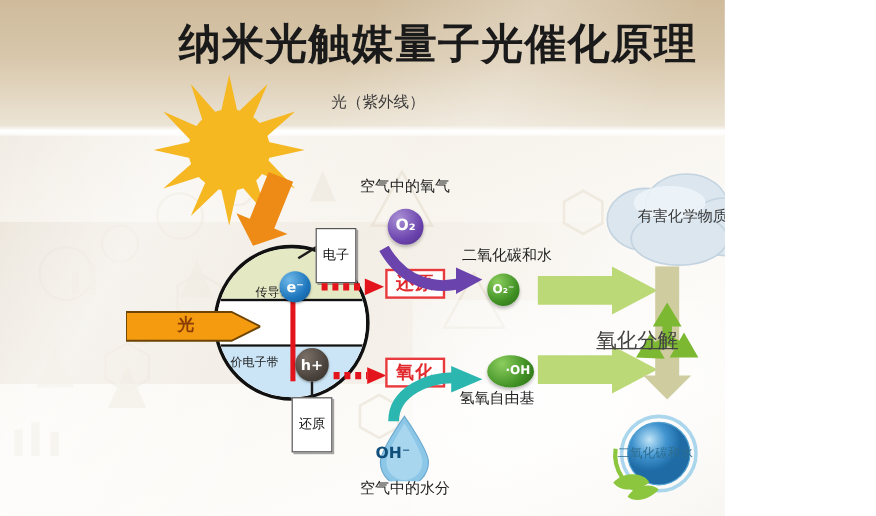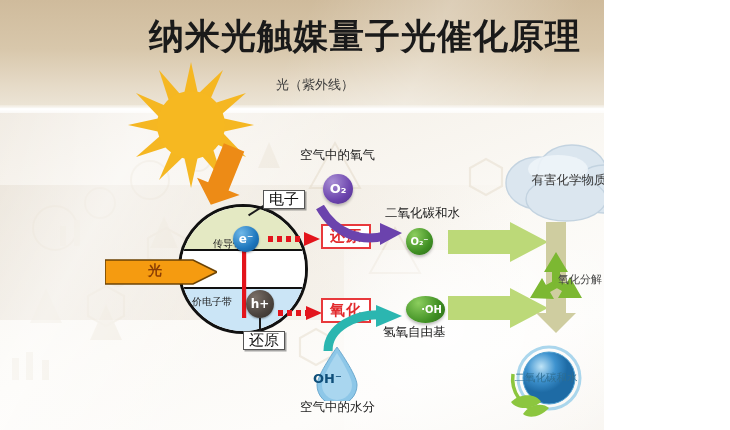--- a/index.html
+++ b/index.html
@@ -80,21 +80,21 @@
   .hbubble{
     position:absolute;left:246px;top:290px;width:28px;height:28px;border-radius:50%;
     background:radial-gradient(circle at 32% 28%,#7a7068,#4a423c 62%,#332d28);
     color:#fff;font-size:12px;font-weight:bold;text-align:center;line-height:28px;
     box-shadow:0 1px 2px rgba(0,0,0,.35);
   }
 
   
   .callout{
     position:absolute;background:#fff;border:1.6px solid #555;
-    font-size:15px;color:#111;padding:0 5px;line-height:1.1;
+    font-size:11px;color:#111;padding:16px 5px;line-height:1.1;
     box-shadow:1.5px 1.5px 0 rgba(60,60,60,.45);
   }
   .callout-electron{left:263px;top:190px;}
   .callout-hole{left:243px;top:331px;}
   .lead-line{position:absolute;background:#1b1b1b;}
 
   
   .light-arrow{position:absolute;left:105px;top:255px;width:112px;height:34px;}
   .light-arrow-txt{
     position:absolute;left:130px;top:262px;width:50px;text-align:center;
@@ -140,22 +140,22 @@
   .cloud{position:absolute;left:496px;top:143px;width:146px;height:84px;}
   .cloud-txt{position:absolute;left:496px;top:172px;width:146px;text-align:center;
     font-size:12.5px;color:#3a3a3a;}
 
   
   .stem{position:absolute;left:546px;top:222px;width:20px;height:100px;background:#cfcda0;}
   .stem-tip{position:absolute;left:536px;top:313px;width:0;height:0;
     border-left:20px solid transparent;border-right:20px solid transparent;
     border-top:20px solid #cfcda0;}
   .recycle{position:absolute;left:528px;top:252px;width:56px;height:54px;}
-  .recycle-txt{position:absolute;left:541px;top:272px;width:78px;text-align:center;
-    font-size:11px;color:#444;}
+  .recycle-txt{position:absolute;left:492px;top:272px;width:78px;text-align:center;
+    font-size:17px;color:#444;text-decoration:underline;}
 
   
   .earth{position:absolute;left:505px;top:344px;width:82px;height:76px;}
   .earth-txt{position:absolute;left:503px;top:371px;width:86px;text-align:center;
     font-size:10.5px;color:#2f6e92;}
 
   
   .garrow{position:absolute;}
 </style>
 </head>

